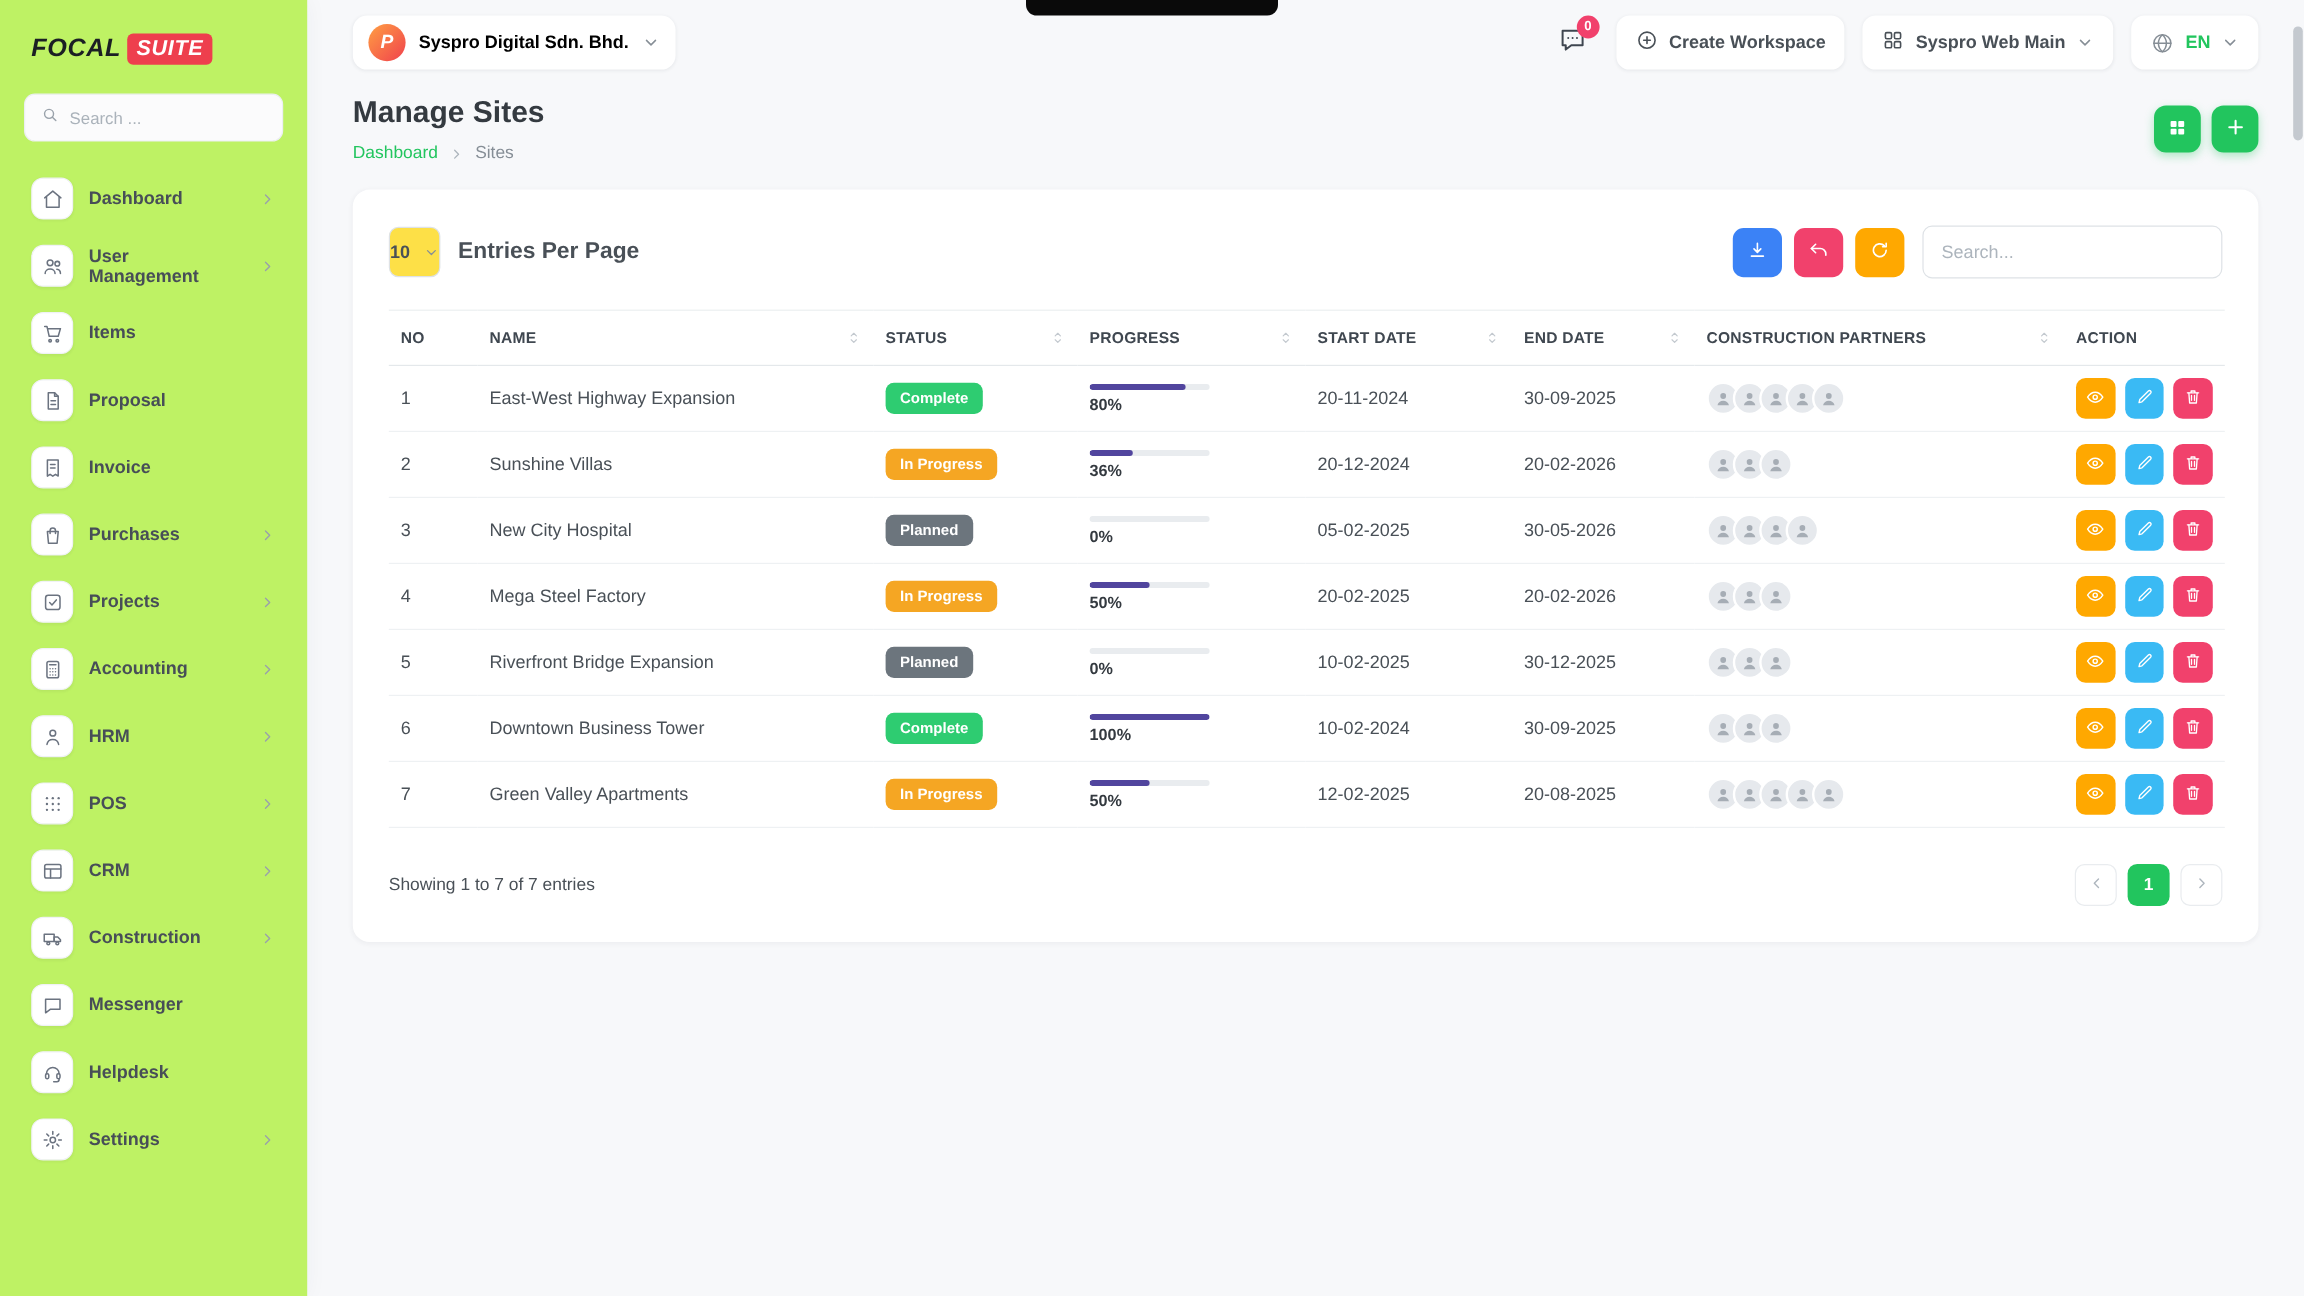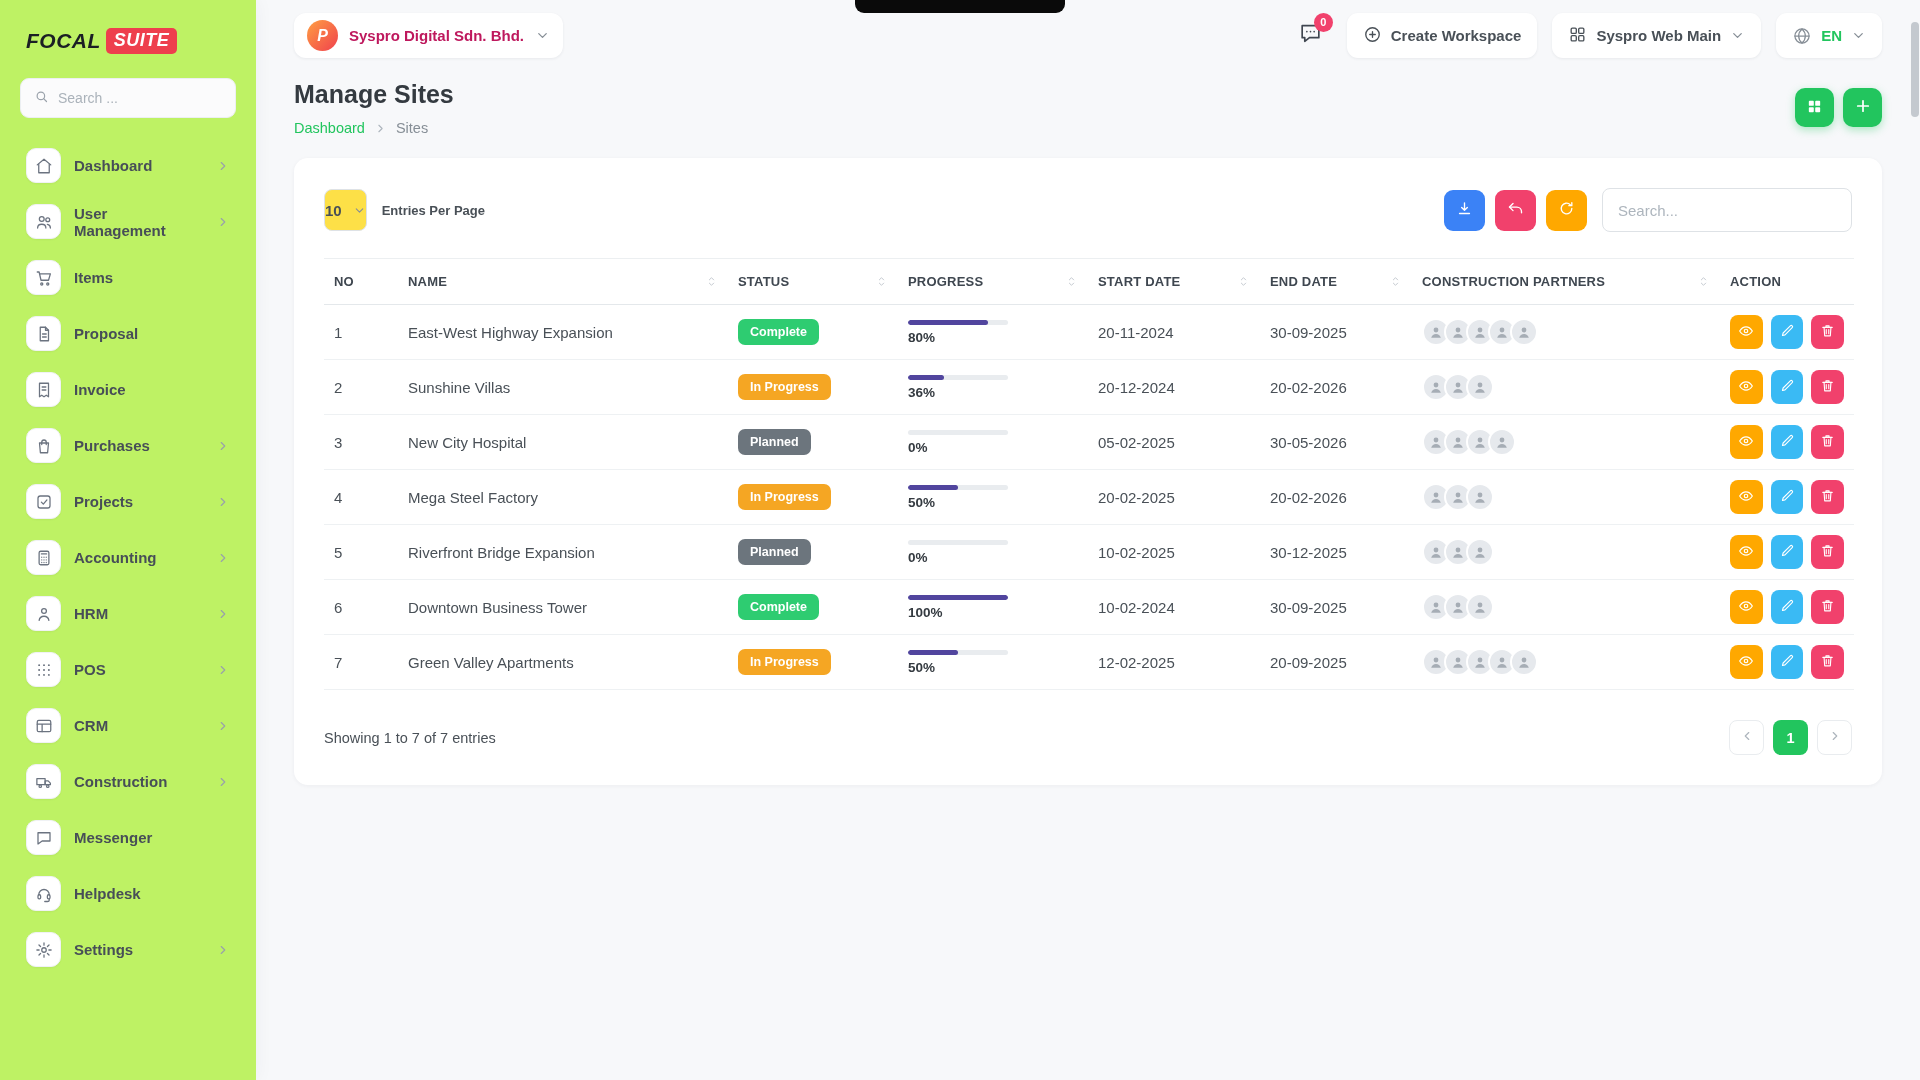--- a/index.html
+++ b/index.html
@@ -21,42 +21,42 @@
   .menu{display:flex;flex-direction:column;gap:9px}
   .side-item{display:flex;align-items:center;gap:13px;padding:6px 8px;border-radius:10px;cursor:pointer}
   .side-icon{width:35px;height:35px;min-width:35px;border-radius:10px;background:#fff;border:1px solid #f0f2f5;box-shadow:0 1px 2px rgba(30,40,60,.05);display:flex;align-items:center;justify-content:center;color:#6b7380}
   .side-label{font-size:15px;font-weight:700;color:#474e57}
   .side-chev{margin-left:auto;color:#99a1aa;display:flex}
 
   .main{flex:1;display:flex;flex-direction:column;padding:0 38px;overflow:hidden}
   .topbar{display:flex;align-items:center;justify-content:space-between;padding:13px 0 0}
   .ws-pill{display:flex;align-items:center;gap:11px;background:#fff;border-radius:12px;padding:7px 13px;box-shadow:0 1px 3px rgba(30,40,60,.07);cursor:pointer}
   .ws-logo{width:31px;height:31px;border-radius:50%;background:linear-gradient(135deg,#ff9f43,#f0414d);color:#fff;font-weight:800;font-style:italic;display:flex;align-items:center;justify-content:center;font-size:16px}
-  .ws-name{font-size:15px;font-weight:600;color:#be185d}
+  .ws-name{font-size:15px;font-weight:600;color:#000000}
   .caret{color:#868e96;display:flex}
   .top-right{display:flex;align-items:center;gap:15px}
   .msg-btn{position:relative;width:42px;height:42px;display:flex;align-items:center;justify-content:center;color:#3f4650;cursor:pointer}
   .msg-badge{position:absolute;top:-2px;right:-1px;min-width:19px;height:19px;border-radius:10px;background:var(--btn-undo,#f1416c);color:#fff;font-size:11px;font-weight:700;display:flex;align-items:center;justify-content:center;padding:0 5px}
   .pill-btn{display:flex;align-items:center;gap:9px;background:#fff;border:none;border-radius:11px;height:45px;padding:0 16px;font-size:15px;font-weight:600;color:#495057;box-shadow:0 1px 3px rgba(30,40,60,.07);cursor:pointer;font-family:inherit}
   .lang-label{color:var(--accent-green,#22c55e);font-weight:700}
 
   .page-head{display:flex;justify-content:space-between;margin-top:22px}
   .page-title{font-size:25px;font-weight:700;color:#343a40}
   .breadcrumb{display:flex;align-items:center;gap:9px;margin-top:11px;font-size:14.5px}
   .bc-link{color:var(--accent-green,#22c55e);cursor:pointer}
   .bc-sep{color:#adb5bd;display:flex}
   .bc-current{color:#868e96}
   .head-actions{display:flex;gap:9px;margin-top:8px}
   .sq-btn{width:39px;height:39px;border:none;border-radius:10px;background:var(--accent-green,#22c55e);color:#fff;display:flex;align-items:center;justify-content:center;cursor:pointer;box-shadow:0 3px 8px rgba(34,197,94,.35)}
 
   .card{background:#fff;border-radius:14px;margin-top:22px;padding:30px;box-shadow:0 1px 4px rgba(30,40,60,.05)}
   .toolbar{display:flex;align-items:center;justify-content:space-between}
   .toolbar-left{display:flex;align-items:center;gap:15px}
   .entries-select{display:flex;align-items:center;gap:11px;height:42px;padding:0 0;border:1px solid #dee2e6;border-radius:8px;font-size:15px;font-weight:600;color:#495057;cursor:pointer;background:#fde047}
-  .entries-label{font-size:13px;font-weight:600;color:#495057}
+  .entries-label{font-size:19px;font-weight:600;color:#495057}
   .toolbar-right{display:flex;align-items:center;gap:10px}
   .tool-btn{width:41px;height:41px;border:none;border-radius:9px;color:#fff;display:flex;align-items:center;justify-content:center;cursor:pointer}
   .tb-download{background:var(--btn-download,#3b82f6)}
   .tb-undo{background:var(--btn-undo,#f1416c)}
   .tb-refresh{background:var(--btn-refresh,#ffa800)}
   .table-search{height:44px;width:250px;border:1px solid #dee2e6;border-radius:8px;padding:0 15px;font-size:15px;color:#495057;outline:none;margin-left:5px;font-family:inherit}
   .table-search::placeholder{color:#adb5bd}
 
   table{width:100%;border-collapse:collapse;margin-top:26px;table-layout:fixed}
   th,td{text-align:left;vertical-align:middle}
@@ -894,21 +894,21 @@
               <td class="col-2"><span class="badge badge-in-progress">In Progress</span></td>
               <td class="col-3">
                 <div class="prog">
                   <div class="prog-track">
                     <div class="prog-fill" style="width:50%"></div>
                   </div>
                   <div class="prog-label">50%</div>
                 </div>
               </td>
               <td class="col-4"><span>12-02-2025</span></td>
-              <td class="col-5"><span>20-09-2025</span></td>
+              <td class="col-5"><span>20-08-2025</span></td>
               <td class="col-6">
                 <div class="avatars">
                   <span class="avatar">
                     <svg width="16" height="16" viewBox="0 0 24 24" fill="none" stroke="currentColor" stroke-width="1.7" stroke-linecap="round" stroke-linejoin="round">
                       <circle cx="12" cy="9" r="3.6" fill="currentColor" stroke="none"></circle>
                       <path d="M4.8 20.6c.9-3.7 3.7-5.7 7.2-5.7s6.3 2 7.2 5.7z" fill="currentColor" stroke="none"></path>
                     </svg>
                   </span>
                   <span class="avatar">
                     <svg width="16" height="16" viewBox="0 0 24 24" fill="none" stroke="currentColor" stroke-width="1.7" stroke-linecap="round" stroke-linejoin="round">

